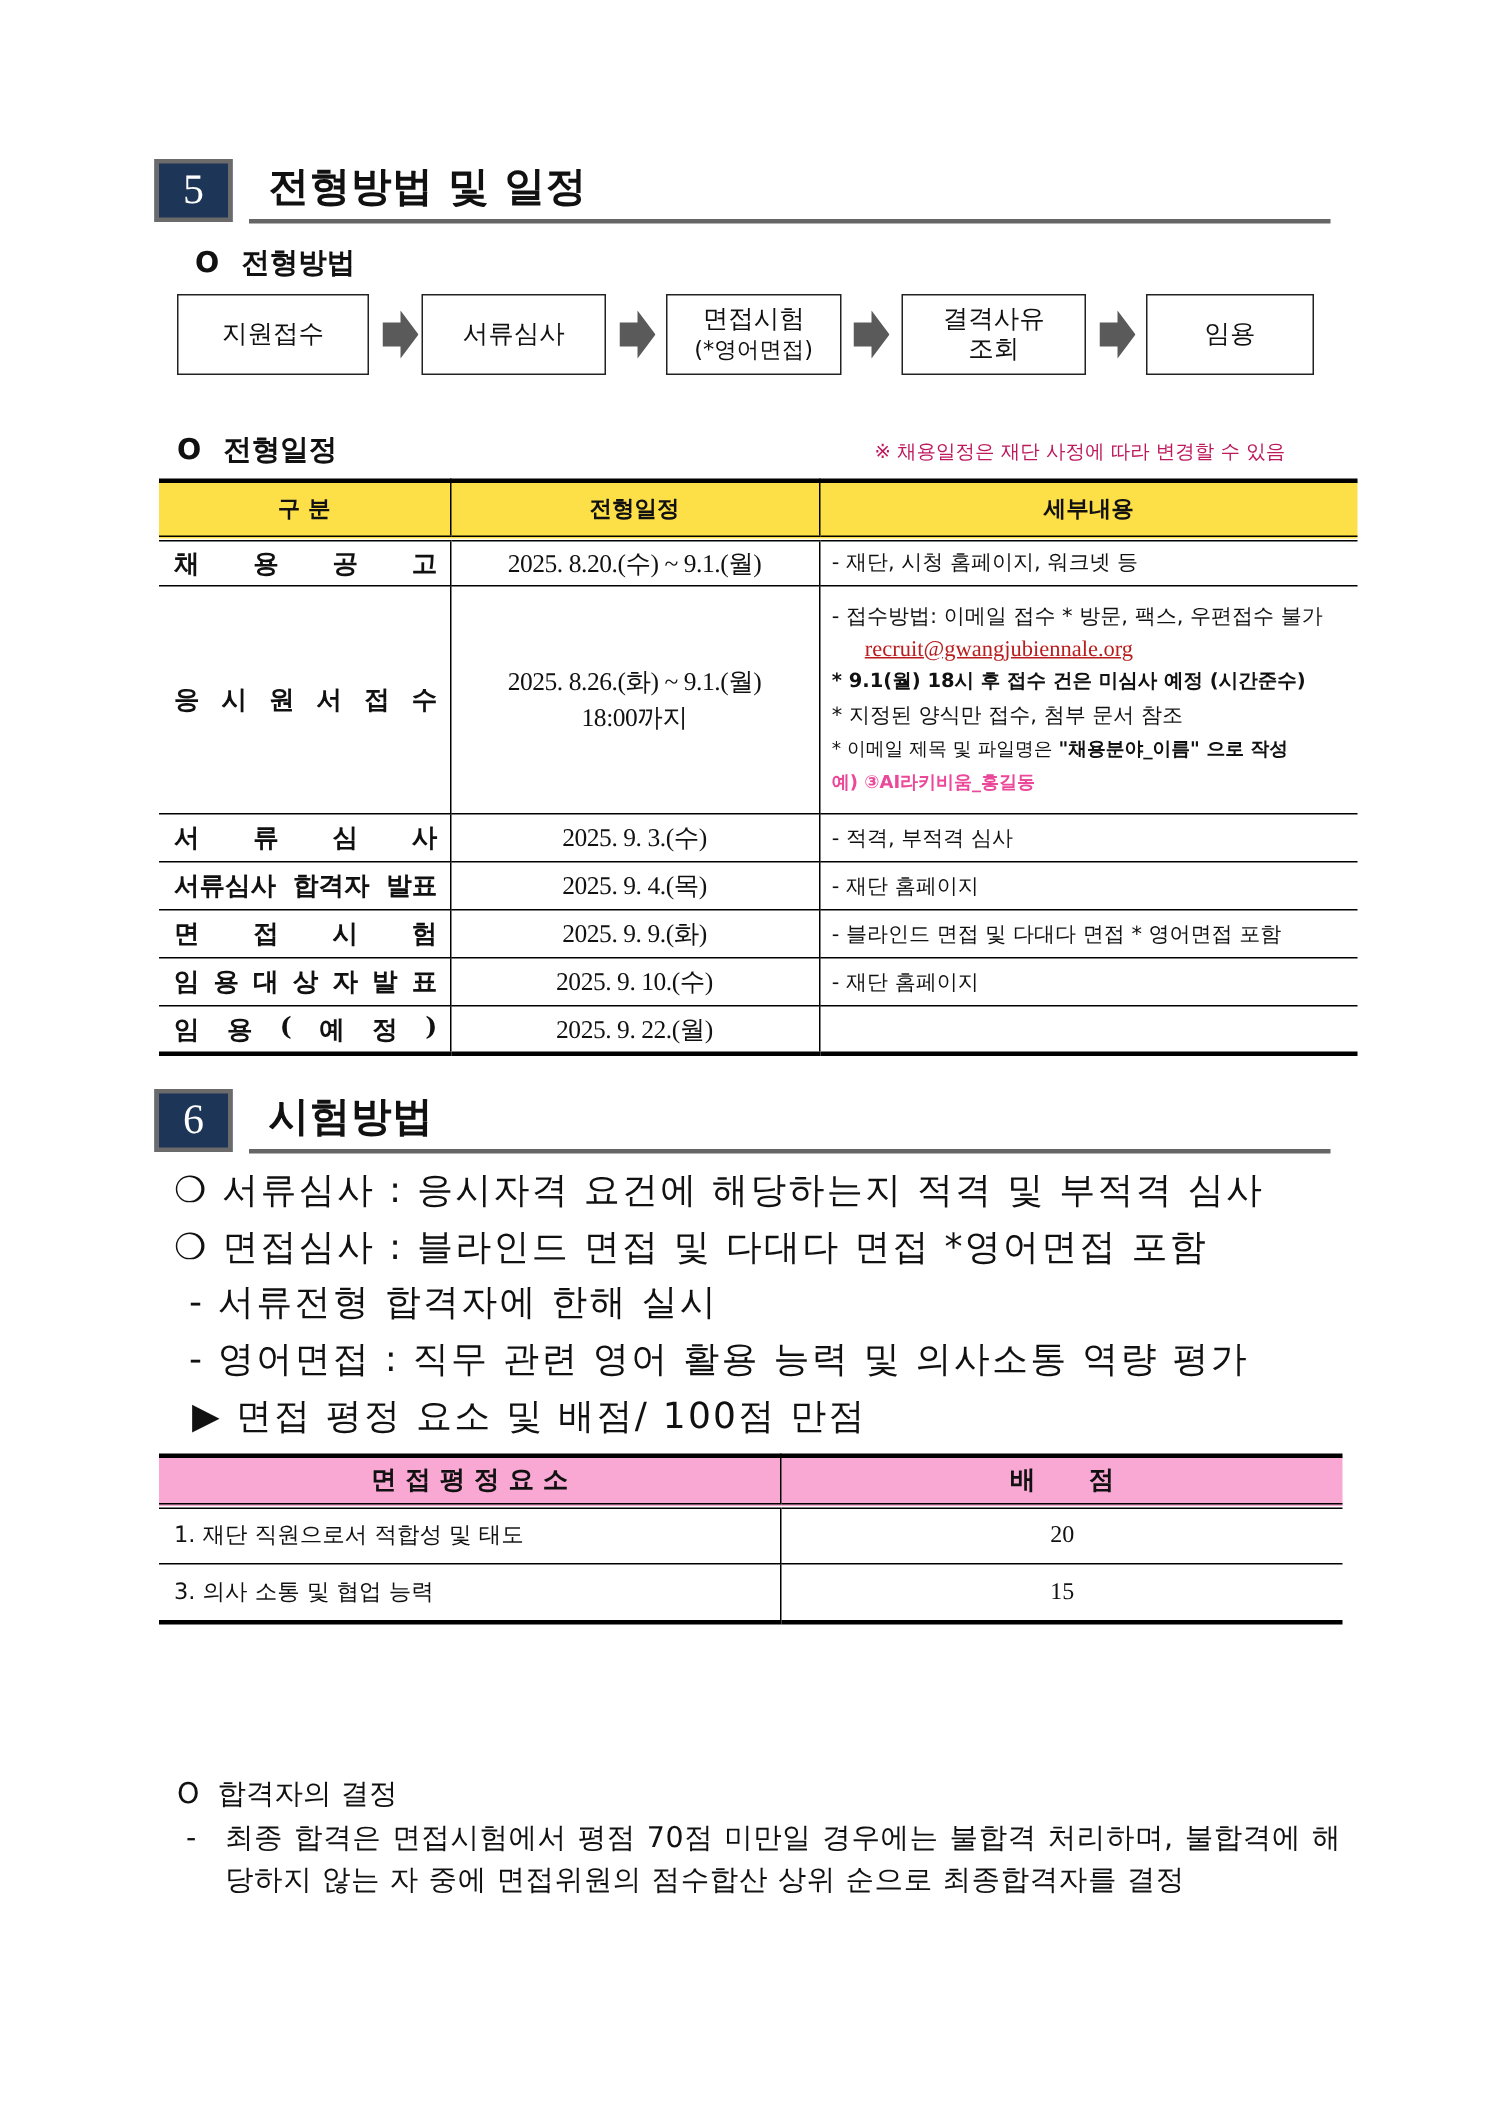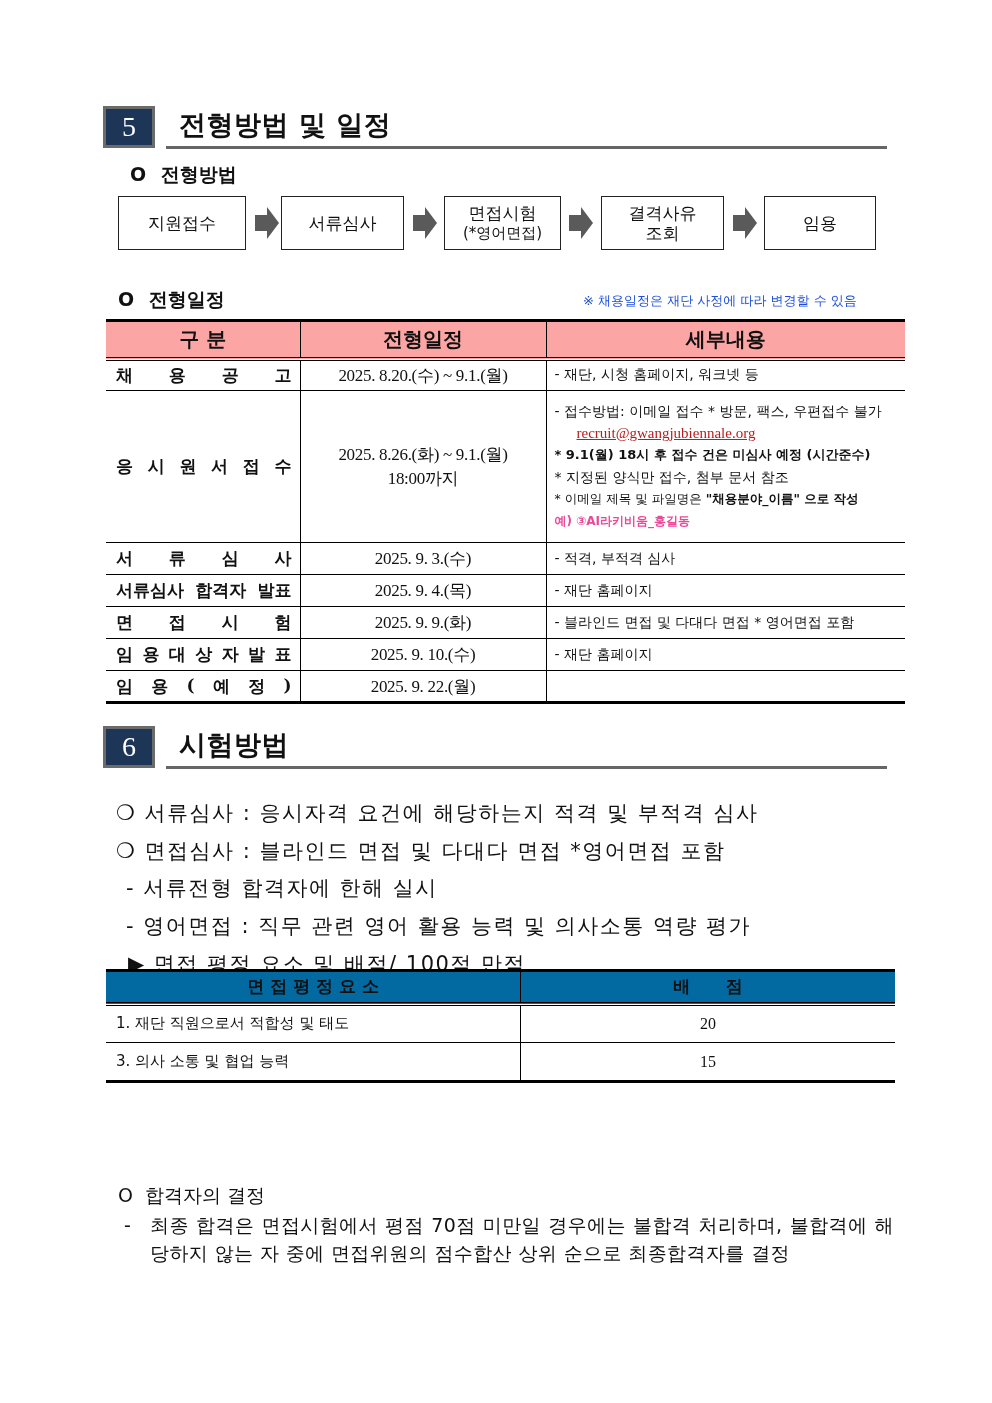--- a/index.html
+++ b/index.html
@@ -28,54 +28,54 @@
   .flow-box {
     position: absolute; top: 196px; height: 54px; border: 1.5px solid #222;
     display: flex; flex-direction: column; justify-content: center; align-items: center;
     font-family: "DejaVu Sans", sans-serif; font-size: 17px; line-height: 20px; text-align: right;
   }
   .flow-box .sub { font-size: 15px; }
   .arrow { position: absolute; top: 207px; width: 24px; height: 32px; }
 
   
   .sched-title { left: 118px; top: 287px; font-size: 19px; font-weight: bold; }
-  .sched-note { left: 583px; top: 292px; font-family: "DejaVu Sans", sans-serif; font-size: 13px; color: #1d4ed8; }
+  .sched-note { left: 583px; top: 292px; font-family: "DejaVu Sans", sans-serif; font-size: 13px; color: #be185d; }
 
   table { border-collapse: collapse; position: absolute; }
   .sched { left: 106px; top: 319px; width: 799px; }
   .sched th, .sched td { border-left: 1px solid #000; border-right: 1px solid #000; border-bottom: 1px solid #000; }
   .sched th:first-child, .sched td:first-child { border-left: none; }
   .sched th:last-child, .sched td:last-child { border-right: none; }
   .sched thead tr { border-top: 3px solid #000; }
   .sched thead th {
-    background: #fca5a5; height: 38px; font-size: 20px; font-weight: bold;
+    background: #fde047; height: 38px; font-size: 15px; font-weight: bold;
     border-bottom: 4px double #000;
   }
   .sched tbody tr:last-child td { border-bottom: 3px solid #000; }
   .c1 { width: 194px; }
   .c2 { width: 246px; }
   .c3 { width: 359px; }
   .sched td { font-size: 15px; height: 32px; vertical-align: middle; }
   .sched td.lab { font-weight: bold; font-size: 17px; padding: 0 8px 0 10px; }
   .lab-just { display: flex; justify-content: space-between; }
   .sched td.date { text-align: center; font-family: "Liberation Serif", serif; font-size: 17px; letter-spacing: -0.3px; }
   .sched td.det { padding-left: 8px; font-family: "DejaVu Sans", sans-serif; font-size: 14px; }
   .det-block { line-height: 22px; padding: 4px 0 6px 0; }
   .email { color: #b91c1c; text-decoration: underline; padding-left: 22px; font-family: "Liberation Serif", serif; font-size: 15px; }
   .bold { font-weight: bold; }
   .example { color: #ec4899; font-weight: bold; font-size: 12px; }
 
   
-  .p6 { position: absolute; font-family: "DejaVu Sans", sans-serif; font-size: 21px; letter-spacing: 1.5px; margin-top: 22px; }
+  .p6 { position: absolute; font-family: "DejaVu Sans", sans-serif; font-size: 24px; letter-spacing: 1.5px; }
 
   .score { left: 106px; top: 969px; width: 789px; }
   .score th, .score td { border-bottom: 1px solid #000; }
   .score thead tr { border-top: 3px solid #000; }
   .score thead th {
-    background: #0369a1; height: 33px; font-size: 17px; font-weight: bold; border-bottom: 4px double #000;
+    background: #f9a8d4; height: 33px; font-size: 17px; font-weight: bold; border-bottom: 4px double #000;
   }
   .score th:first-child, .score td:first-child { border-right: 1px solid #000; }
   .score tbody td { height: 39px; font-size: 15px; }
   .score tbody tr:last-child td { border-bottom: 3px solid #000; }
   .score td.item { padding-left: 10px; font-family: "DejaVu Sans", sans-serif; font-size: 15px; }
   .score td.pts { text-align: center; font-family: "Liberation Serif", serif; font-size: 16px; }
 
   .final-title { left: 118px; top: 1183px; font-family: "DejaVu Sans", sans-serif; font-size: 19px; }
   .final-body {
     left: 124px; top: 1211px; width: 770px; font-family: "DejaVu Sans", sans-serif; font-size: 19px;

